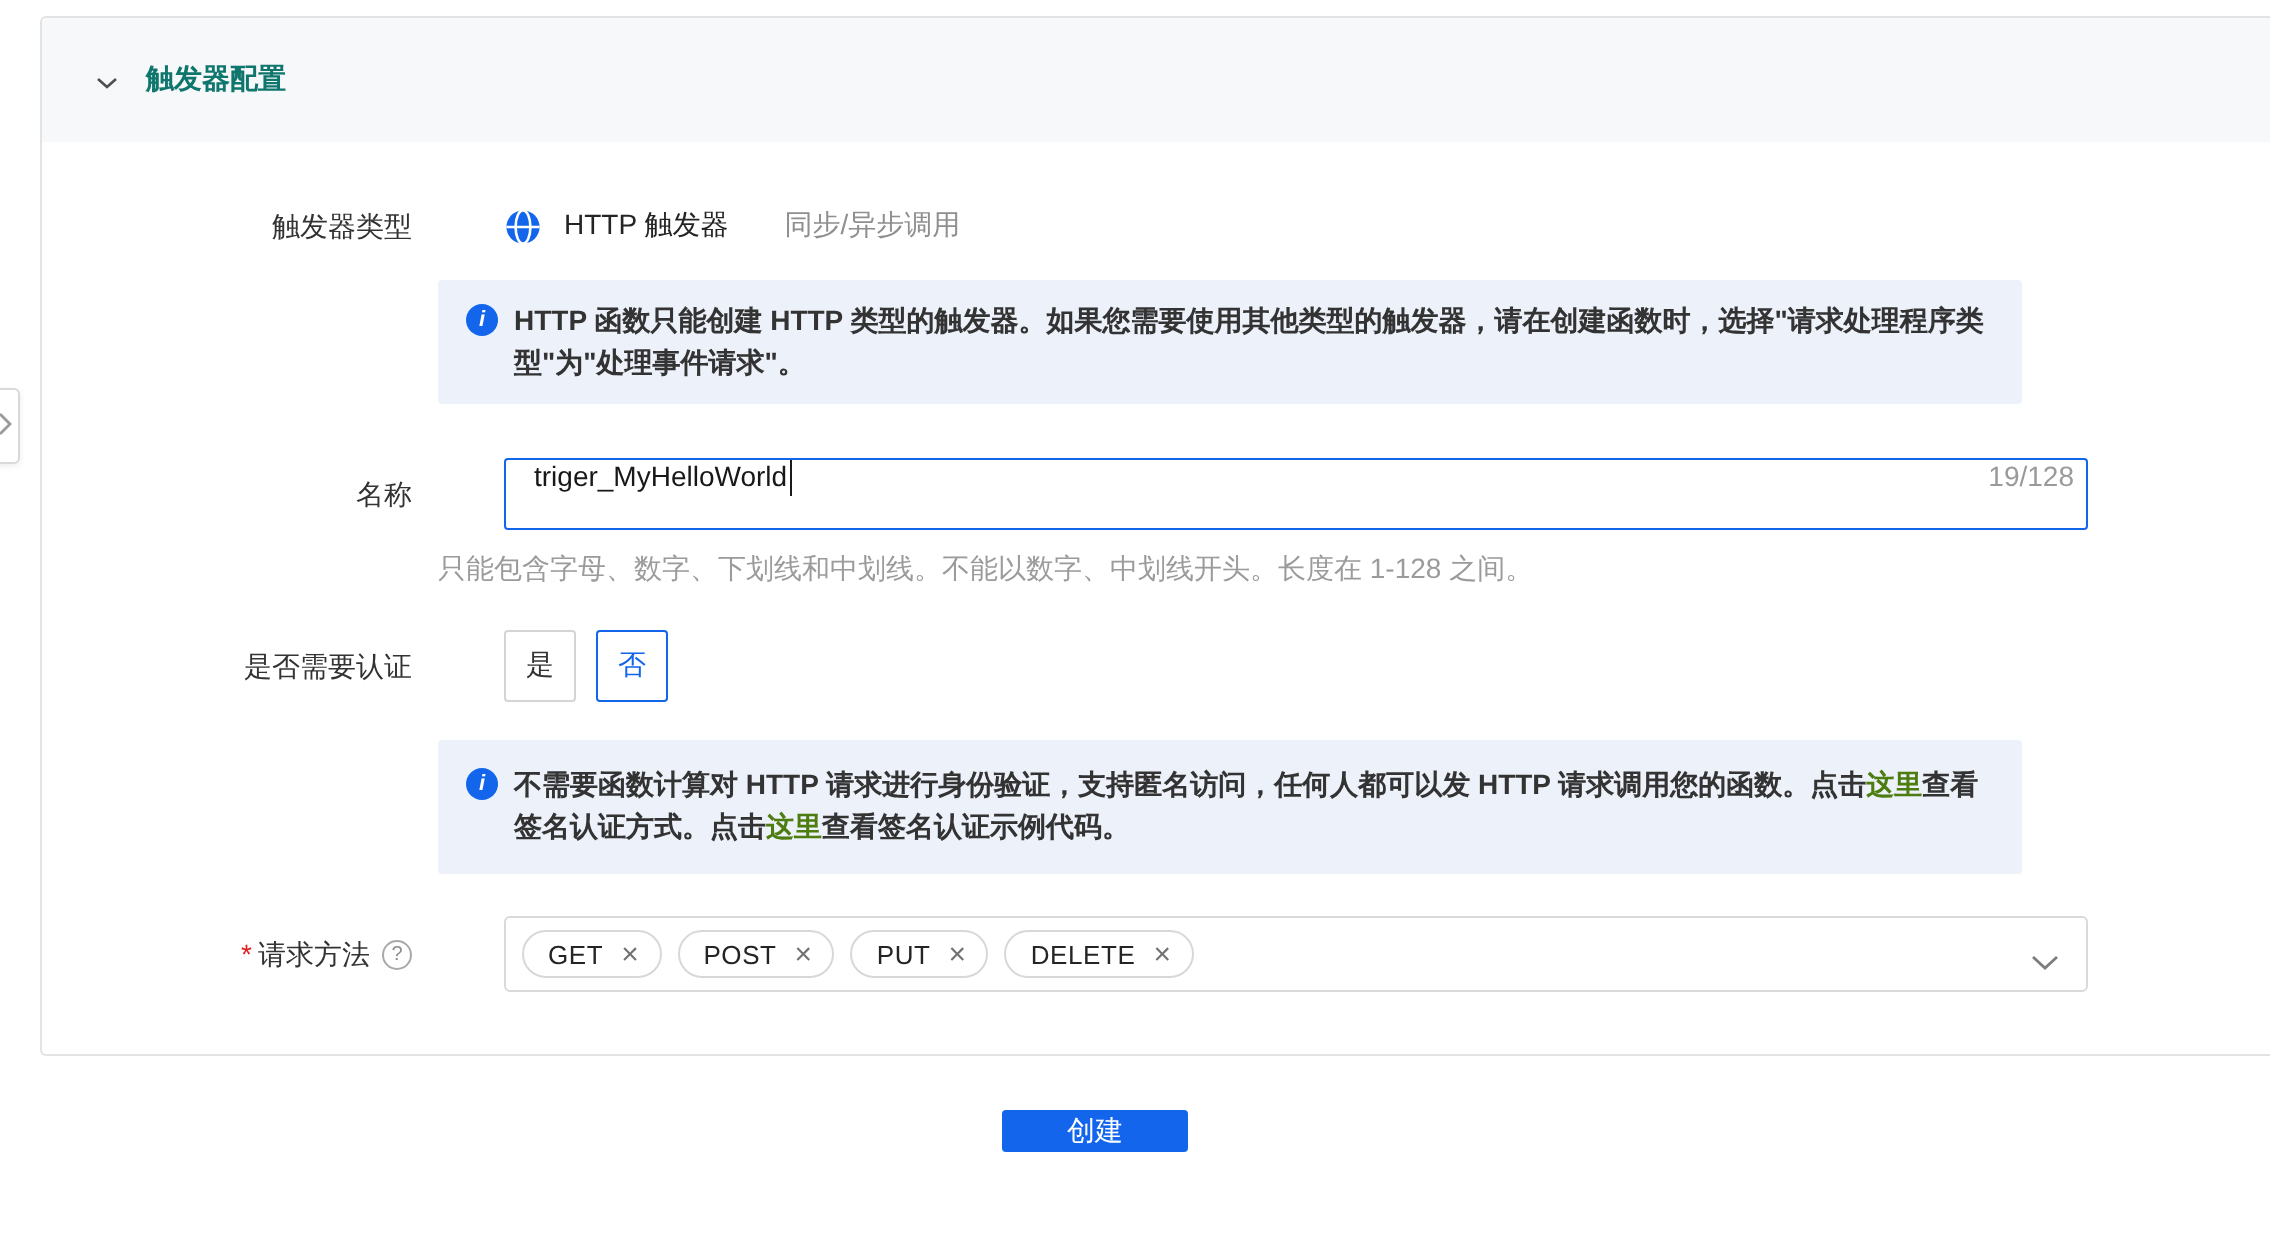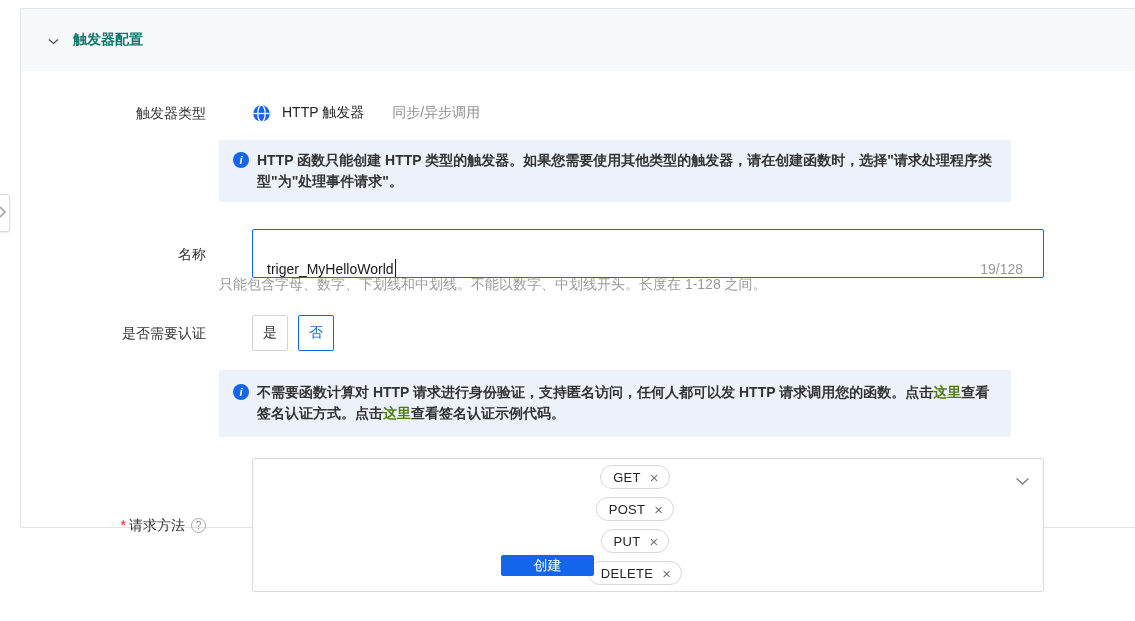--- a/index.html
+++ b/index.html
@@ -86,27 +86,27 @@
     text-align: center;
     font-style: italic;
   }
   .info-text { flex: 1; font-weight: bold; }
   .info-link { color: #4d7c0f; text-decoration: none; cursor: pointer; }
 
   
   .row-name { top: 220px; }
   .input-wrap {
     width: 792px;
-    height: 49px;
+    height: 36px;
     border: 1.5px solid #1366EC;
     border-radius: 2px;
     background: #fff;
     display: flex;
-    align-items: flex-end;
-    padding: 0 20px 0 14px;
+    align-items: flex-start;
+    padding: 0 6px 0 14px;
   }
   .input-value { color: #181818; white-space: pre; }
   .caret { width: 1px; height: 18px; background: #1a1a1a; margin-left: 1px; }
   .char-counter { margin-left: auto; color: #9a9a9a; }
   .helper {
     position: absolute;
     top: 266px; left: 198px;
     color: #9b9b9b;
     line-height: 18px;
   }
@@ -150,21 +150,20 @@
     width: 792px;
     min-height: 38px;
     border: 1px solid #d9d9d9;
     border-radius: 3px;
     background: #fff;
     display: flex;
     align-items: center;
     gap: 8px;
     padding: 6px 34px 6px 8px;
     cursor: pointer;
-    flex-direction: column;
   }
   .tag {
     height: 24px;
     border: 1px solid #d8d8d8;
     border-radius: 13px;
     background: #fff;
     display: inline-flex;
     align-items: center;
     gap: 9px;
     padding: 0 10px 0 12px;

